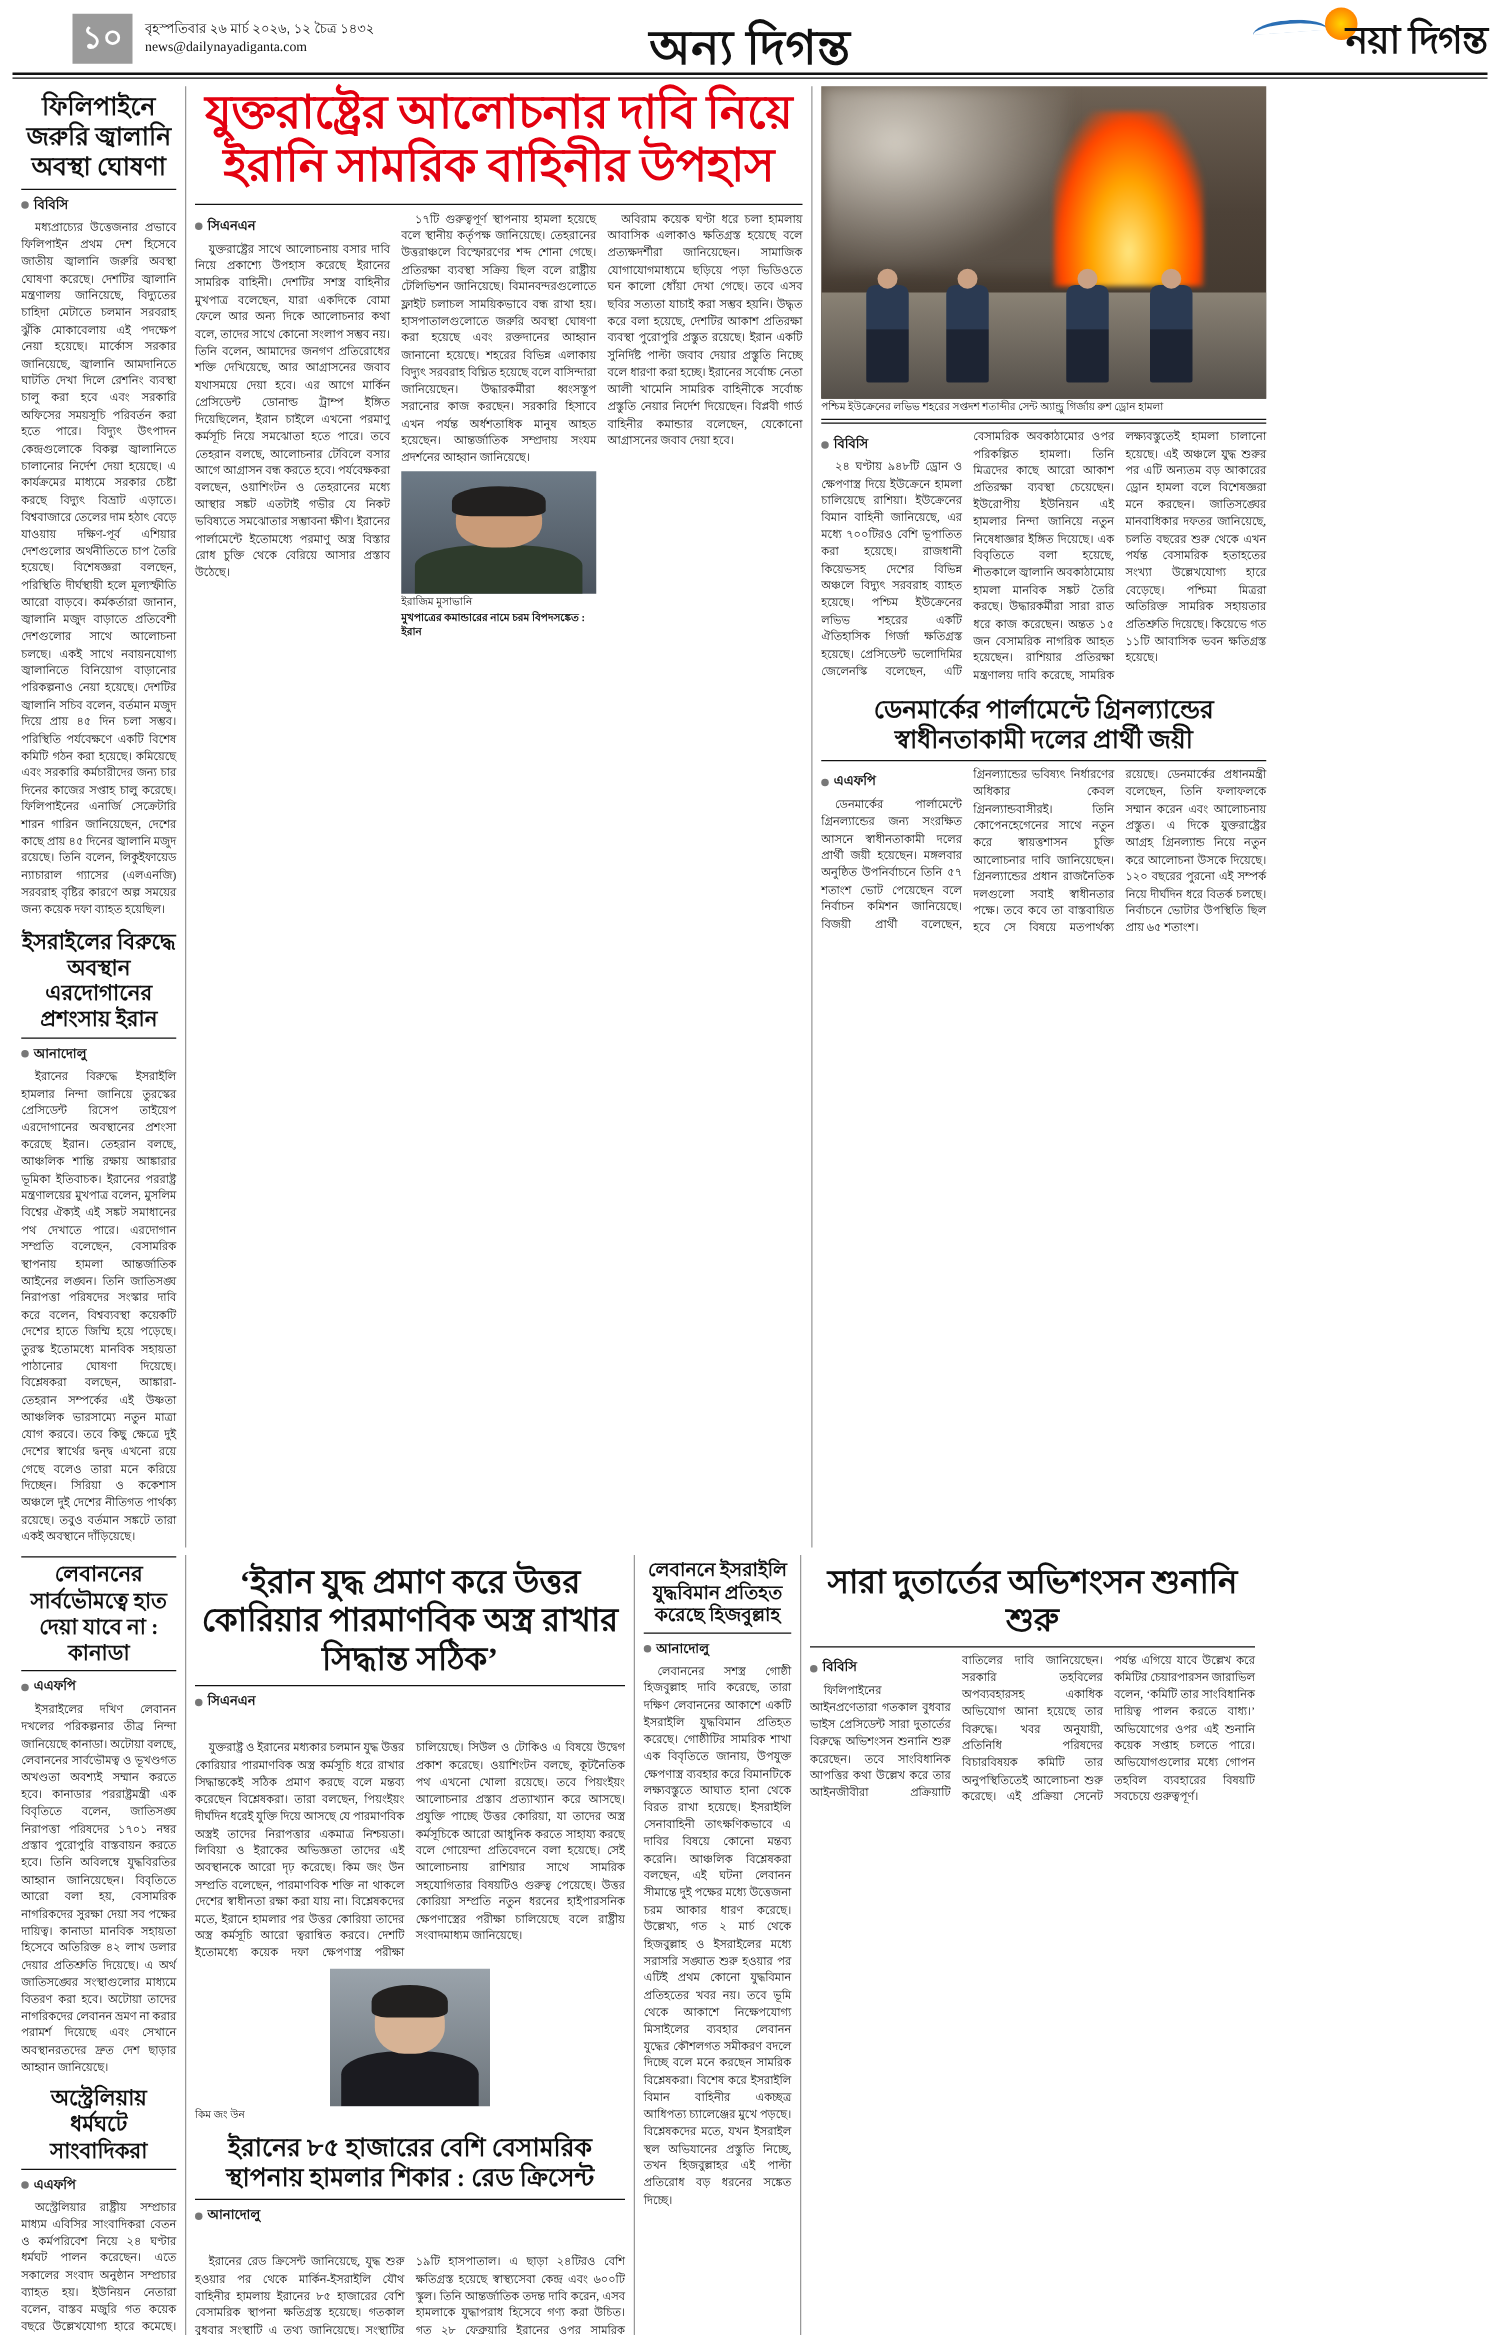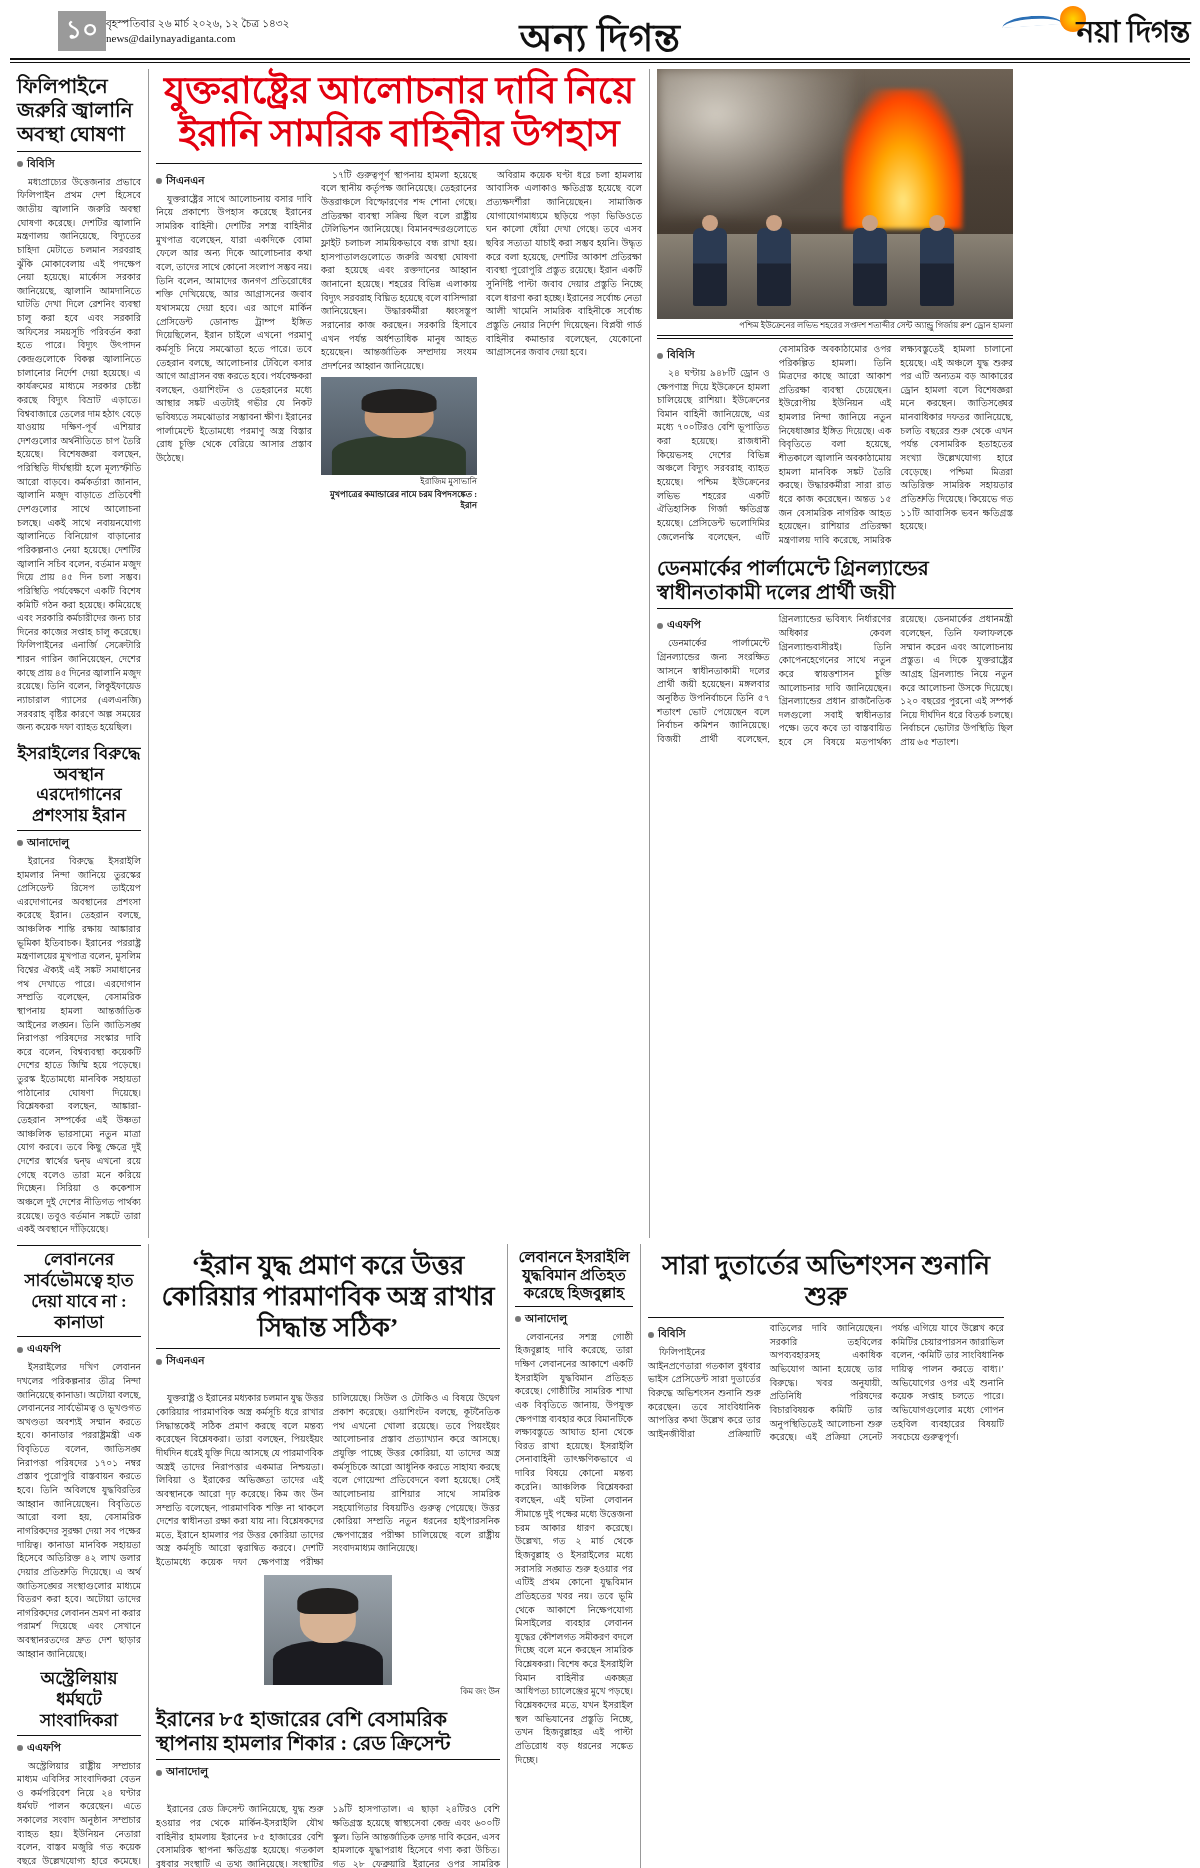--- a/index.html
+++ b/index.html
@@ -13,21 +13,21 @@
   }
   .page { width:1200px; height:1868px; position:relative; padding:8px 10px; }
 
   
   .masthead { display:flex; align-items:center; height:46px; position:relative;padding-left:48px; }
   .pageno {
     width:48px; height:40px; background:#9a9a9a; color:#fff;
     display:flex; align-items:center; justify-content:center;
     font-size:25px; font-weight:bold; font-family:"Liberation Sans",sans-serif;
   }
-  .mh-date { line-height:1.35; font-size:10.5px; font-family:"Liberation Sans",sans-serif; }
+  .mh-date { margin-left:10px; line-height:1.35; font-size:10.5px; font-family:"Liberation Sans",sans-serif; }
   .mh-date .d2 { font-family:"Liberation Serif",serif; font-size:11px; }
   .mh-center {
     position:absolute; left:50%; transform:translateX(-50%);
     font-size:38px; font-weight:bold; letter-spacing:.5px; top:0;
   }
   .mh-logo { position:absolute; right:0; top:0; text-align:right; }
   .mh-logo .sun {
     width:26px;height:26px;border-radius:50%;
     background:radial-gradient(circle,#ffd400 0%,#ff8c00 65%,#ff6a00 100%);
     position:absolute; right:104px; top:-2px;
@@ -47,36 +47,36 @@
   .vsep { border-left:1px solid #999; }
 
   h1.hl-red {
     color:#e3000f; font-size:37px; line-height:1.18; text-align:center;
     font-weight:bold; letter-spacing:-.3px;
   }
   h2.hl {
     font-size:25px; line-height:1.2; text-align:center; font-weight:bold;
     margin:6px 0 5px;
   }
-  h3.hl-s { font-size:20px; line-height:1.22; font-weight:bold; margin:5px 0 4px; }
+  h3.hl-s { font-size:20px; line-height:1.22; text-align:center; font-weight:bold; margin:5px 0 4px; }
   h3.hl-xs { font-size:17px; line-height:1.22; text-align:center; font-weight:bold; margin:4px 0 3px; }
 
   .byline { font-size:10.5px; font-weight:bold; margin:4px 0 3px; }
   .byline .dot {
     display:inline-block; width:6px; height:6px; border-radius:50%;
     background:#777; margin-right:4px; vertical-align:middle;
   }
 
   .bn { font-size:9.1px; line-height:1.5; text-align:justify; hyphens:auto; }
   .bn p { text-indent:11px; margin-bottom:1px; }
   .two-col { column-count:2; column-gap:9px; column-rule:0;margin-top:22px; }
   .three-col { column-count:3; column-gap:9px; }
 
   .photo { background:#cfcfcf; position:relative; overflow:hidden; }
-  .cap { font-size:8.4px; text-align:right; margin-top:2px; line-height:1.3; }
+  .cap { font-size:8.4px; text-align:left; margin-top:2px; line-height:1.3; }
 
   
   .fire-photo {
     height:250px;
     background:
       linear-gradient(180deg,#6e6255 0%,#4d4238 40%,#3a3128 100%);
   }
   .fire-photo .flame {
     position:absolute; right:14%; top:8%; width:120px; height:140px;
     background:radial-gradient(ellipse at 50% 80%,#ffe680 0%,#ffa500 35%,#ff4500 65%,rgba(120,20,0,0) 80%);

